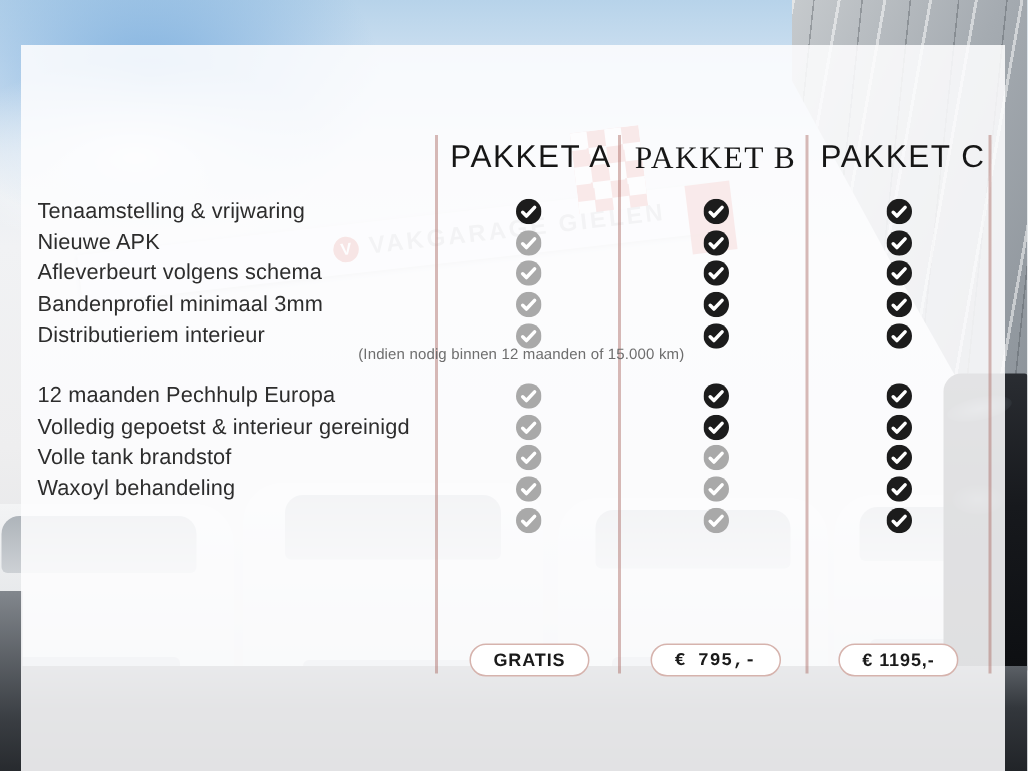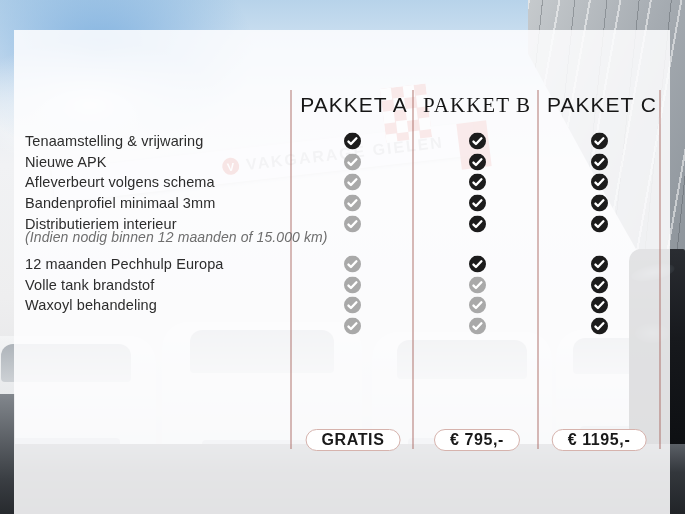--- a/index.html
+++ b/index.html
@@ -53,27 +53,27 @@
         letter-spacing:1px;color:#161616;white-space:nowrap;}
   .h0{left:340px;} .h1{left:463px;font-family:Liberation Serif, serif;} .h2{left:588px;}
   .divider{position:absolute;top:60px;width:2px;height:359px;background:rgba(168,102,96,.45);}
   .d0{left:276px;} .d1{left:398px;} .d2{left:523px;} .d3{left:645px;}
   .feature-table{position:absolute;left:0;top:101px;width:100%;}
   .feature-row{position:relative;height:20.6px;}
   .feature-label{position:absolute;left:11px;top:50%;transform:translateY(-50%);
         font-size:14.5px;color:#2d2d2d;white-space:nowrap;letter-spacing:.1px;}
   .check-cell{position:absolute;top:50%;transform:translateY(-50%);width:17px;height:17px;line-height:0;}
   .c0{left:330px;} .c1{left:455px;} .c2{left:577px;}
-  .feature-note{height:11px;margin:-2px 0 0 11px;font-size:14px;font-style:italic;
-        line-height:10px;color:#6e6e6e;letter-spacing:.1px;}
+  .feature-note{height:11px;margin:-2px 0 0 11px;font-size:10px;
+        line-height:10px;color:#6e6e6e;letter-spacing:.1px;text-align:center;}
   .group-gap{height:11px;}
   .pill{position:absolute;top:399px;transform:translateX(-50%);height:20px;line-height:20px;
         padding:0 15px;border:1px solid #d6b3ad;border-radius:12px;background:#fff;
-        font-size:16px;font-weight:bold;letter-spacing:.6px;color:#1a1a1a;white-space:nowrap;}
-  .p0{left:339px;} .p1{left:463px;} .p2{left:585px;}
+        font-size:12px;font-weight:bold;letter-spacing:.6px;color:#1a1a1a;white-space:nowrap;}
+  .p0{left:339px;} .p1{left:463px;font-family:Liberation Mono, monospace;} .p2{left:585px;}
 </style>
 </head>
 <body>
 
 <div class="screen">
 
   <div class="photo">
     <div class="sky-corner"></div>
     <div class="cloud"></div>
     <div class="building-right"></div>
@@ -193,20 +193,35 @@
           <span class="check-cell c1" style="color: rgb(28, 28, 28);"><svg viewBox="0 0 24 24" width="17" height="17">
               <circle cx="12" cy="12" r="12" fill="currentColor"></circle>
               <path d="M6.3 12.8l3.5 3.5 7.7-8.2" fill="none" stroke="#fff" stroke-width="3.3" stroke-linecap="round" stroke-linejoin="round"></path>
             </svg></span>
           <span class="check-cell c2" style="color: rgb(28, 28, 28);"><svg viewBox="0 0 24 24" width="17" height="17">
               <circle cx="12" cy="12" r="12" fill="currentColor"></circle>
               <path d="M6.3 12.8l3.5 3.5 7.7-8.2" fill="none" stroke="#fff" stroke-width="3.3" stroke-linecap="round" stroke-linejoin="round"></path>
             </svg></span>
         </div>
         <div class="feature-row">
+          <span class="feature-label">Volledig gepoetst &amp; interieur gereinigd</span>
+          <span class="check-cell c0" style="color: rgb(169, 169, 169);"><svg viewBox="0 0 24 24" width="17" height="17">
+              <circle cx="12" cy="12" r="12" fill="currentColor"></circle>
+              <path d="M6.3 12.8l3.5 3.5 7.7-8.2" fill="none" stroke="#fff" stroke-width="3.3" stroke-linecap="round" stroke-linejoin="round"></path>
+            </svg></span>
+          <span class="check-cell c1" style="color: rgb(28, 28, 28);"><svg viewBox="0 0 24 24" width="17" height="17">
+              <circle cx="12" cy="12" r="12" fill="currentColor"></circle>
+              <path d="M6.3 12.8l3.5 3.5 7.7-8.2" fill="none" stroke="#fff" stroke-width="3.3" stroke-linecap="round" stroke-linejoin="round"></path>
+            </svg></span>
+          <span class="check-cell c2" style="color: rgb(28, 28, 28);"><svg viewBox="0 0 24 24" width="17" height="17">
+              <circle cx="12" cy="12" r="12" fill="currentColor"></circle>
+              <path d="M6.3 12.8l3.5 3.5 7.7-8.2" fill="none" stroke="#fff" stroke-width="3.3" stroke-linecap="round" stroke-linejoin="round"></path>
+            </svg></span>
+        </div>
+        <div class="feature-row">
           <span class="feature-label">Volle tank brandstof</span>
           <span class="check-cell c0" style="color: rgb(169, 169, 169);"><svg viewBox="0 0 24 24" width="17" height="17">
               <circle cx="12" cy="12" r="12" fill="currentColor"></circle>
               <path d="M6.3 12.8l3.5 3.5 7.7-8.2" fill="none" stroke="#fff" stroke-width="3.3" stroke-linecap="round" stroke-linejoin="round"></path>
             </svg></span>
           <span class="check-cell c1" style="color: rgb(169, 169, 169);"><svg viewBox="0 0 24 24" width="17" height="17">
               <circle cx="12" cy="12" r="12" fill="currentColor"></circle>
               <path d="M6.3 12.8l3.5 3.5 7.7-8.2" fill="none" stroke="#fff" stroke-width="3.3" stroke-linecap="round" stroke-linejoin="round"></path>
             </svg></span>
           <span class="check-cell c2" style="color: rgb(28, 28, 28);"><svg viewBox="0 0 24 24" width="17" height="17">

